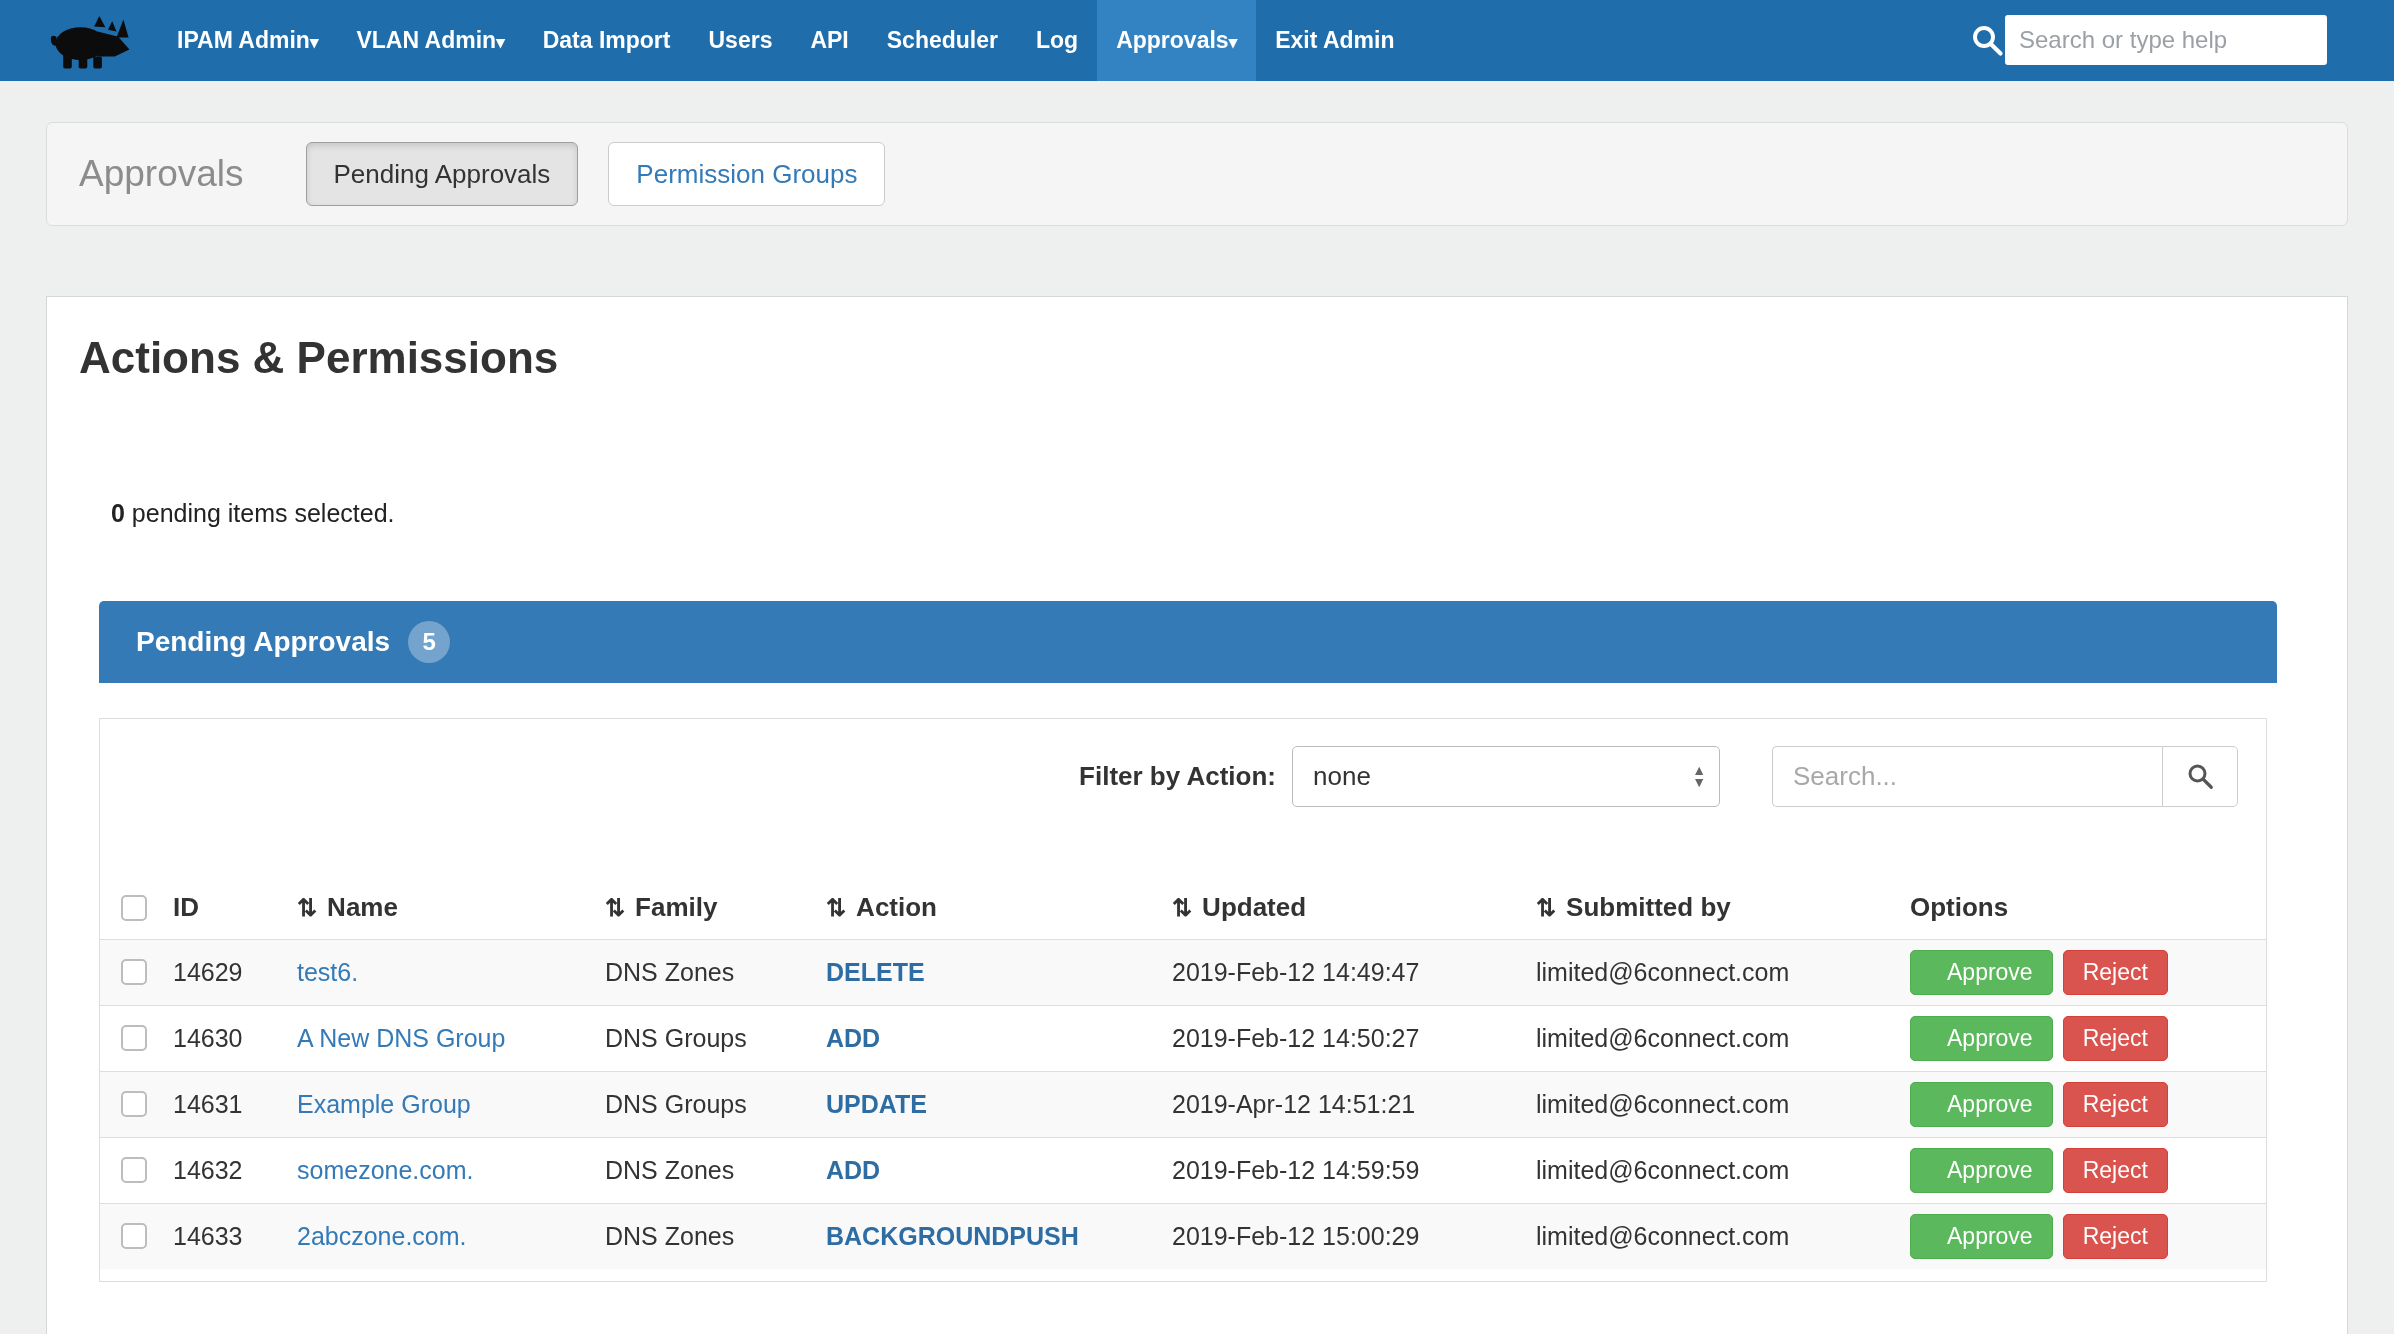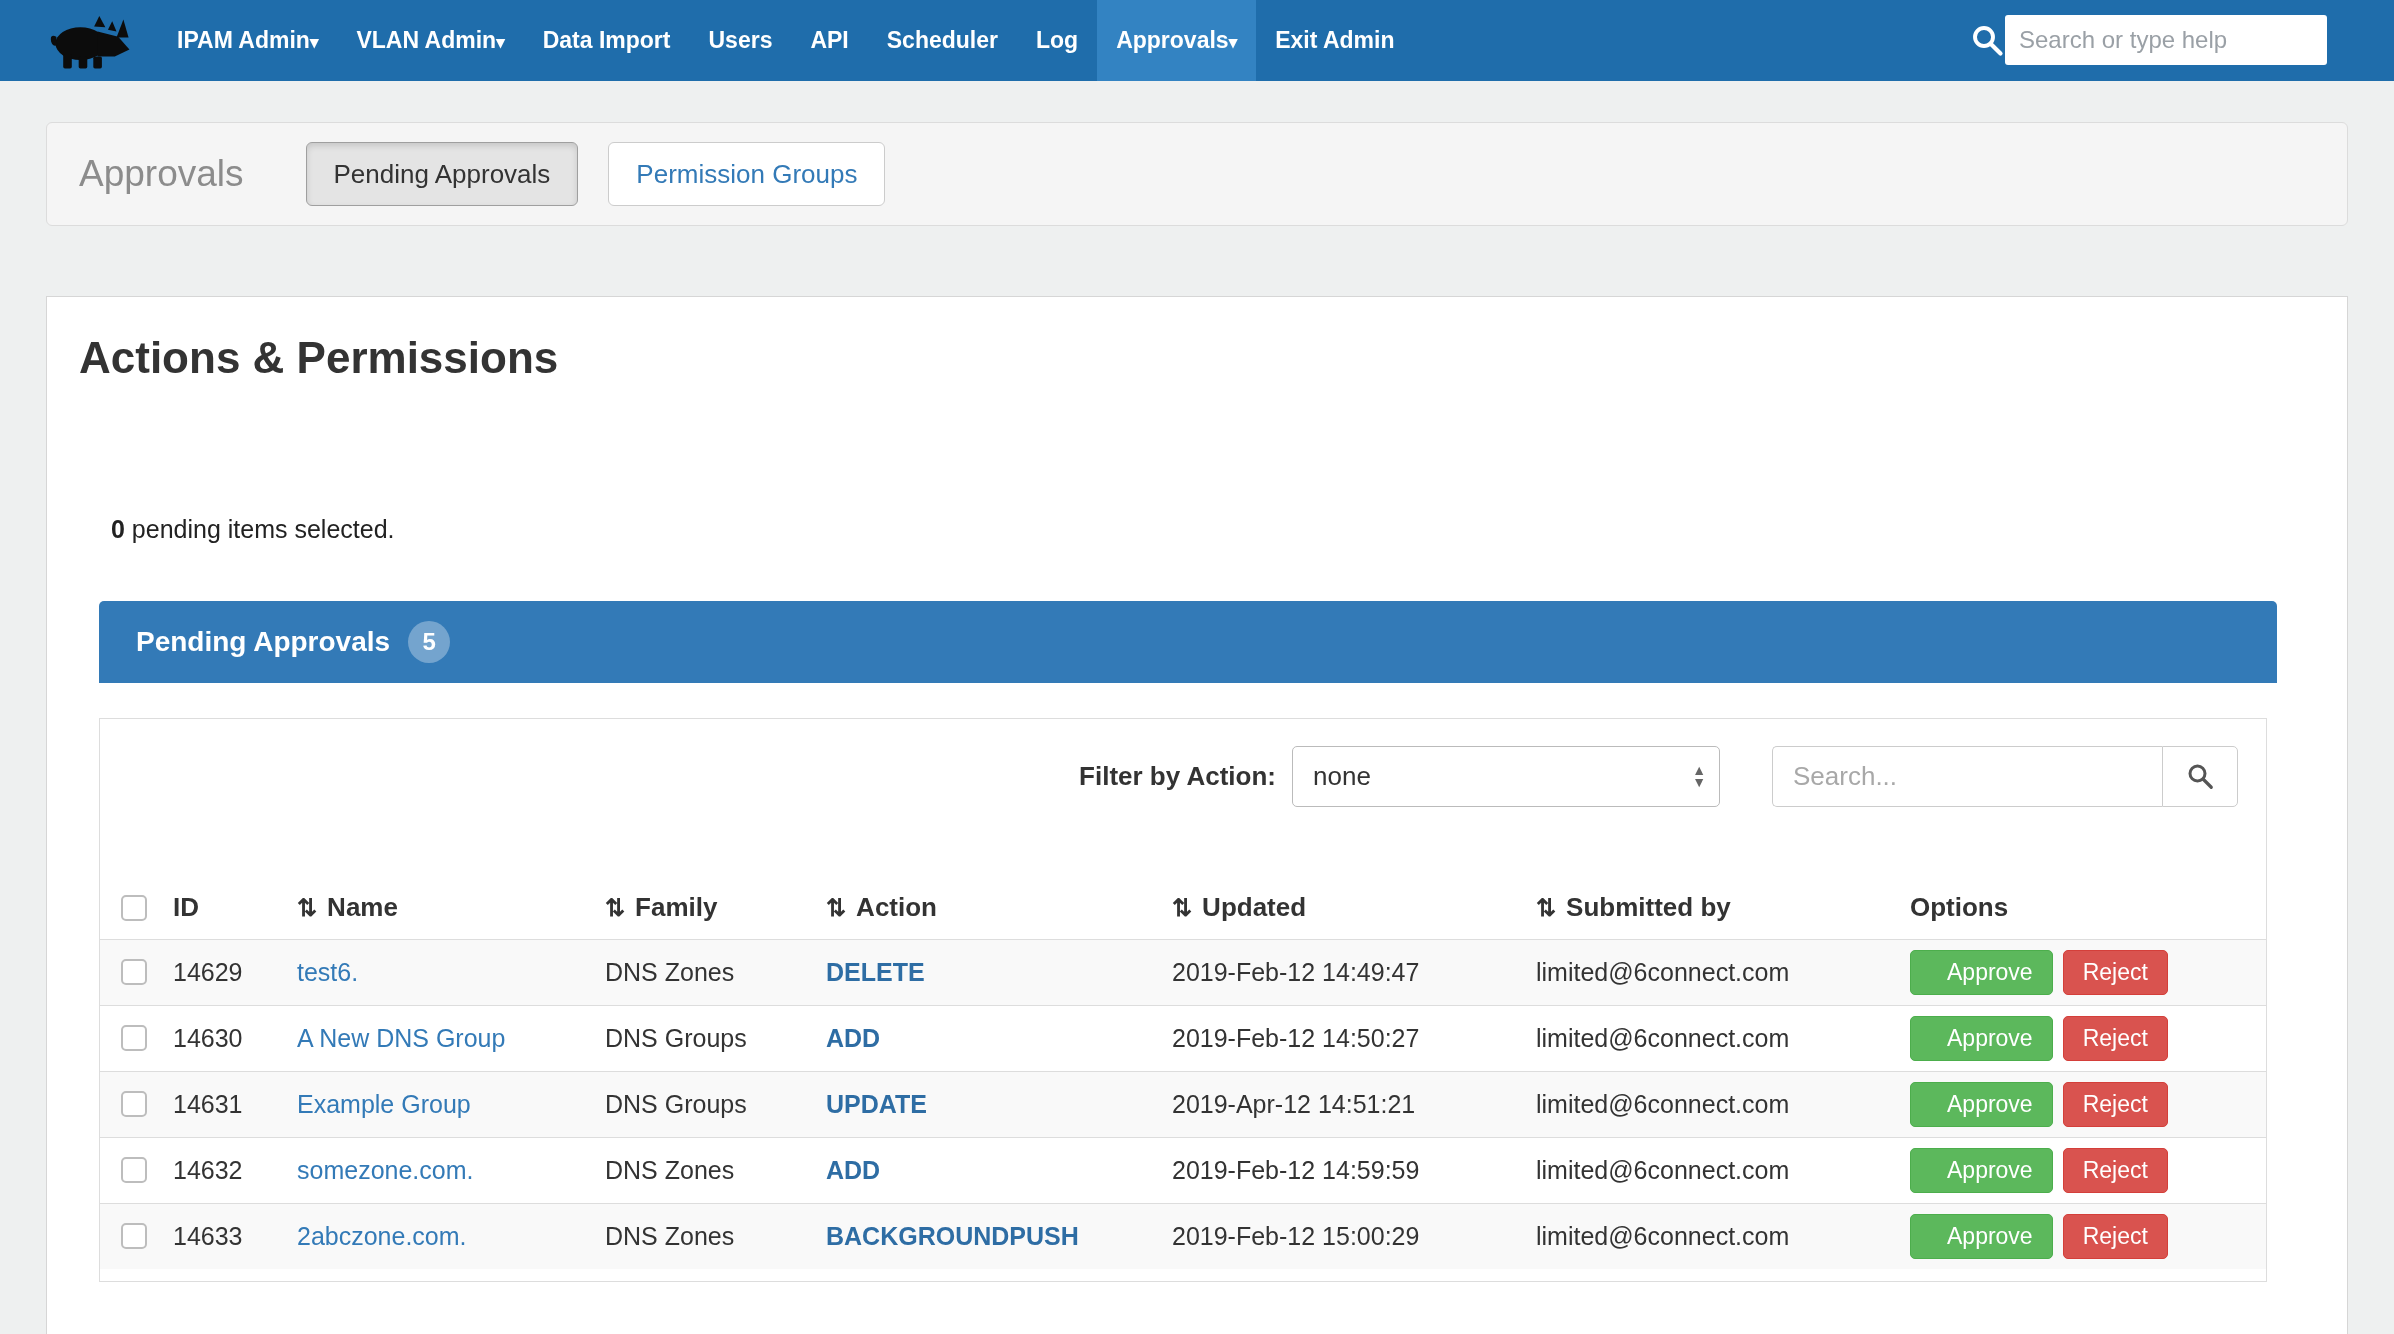--- a/index.html
+++ b/index.html
@@ -47,21 +47,21 @@
     box-shadow:inset 0 3px 6px rgba(0,0,0,.13);
   }
   .tab-btn.plain { margin-left:30px; background:#fff; border:1px solid #ccc; color:#337ab7; }
 
   
   .main-panel {
     position:absolute; left:46px; right:46px; top:296px; height:1100px;
     background:#fff; border:1px solid #d6d6d6;
   }
   .main-panel h1 { position:absolute; top:36px; left:32px; margin:0; font-size:44px; font-weight:bold; color:#333; }
-  .selected-line { position:absolute; top:218px; left:64px; margin:0; font-size:25px; color:#222; }
+  .selected-line { position:absolute; top:202px; left:64px; margin:0; font-size:25px; color:#222; }
   .selected-line b { font-weight:bold; }
 
   .panel-heading {
     position:absolute; top:304px; left:52px; width:2178px; height:82px;
     background:#337ab7; border-radius:5px 5px 0 0;
     display:flex; align-items:center; padding-left:37px; gap:18px;
     color:#fff; font-size:28px; font-weight:bold;
   }
   .badge {
     min-width:42px; height:42px; padding:0 6px; border-radius:21px;

